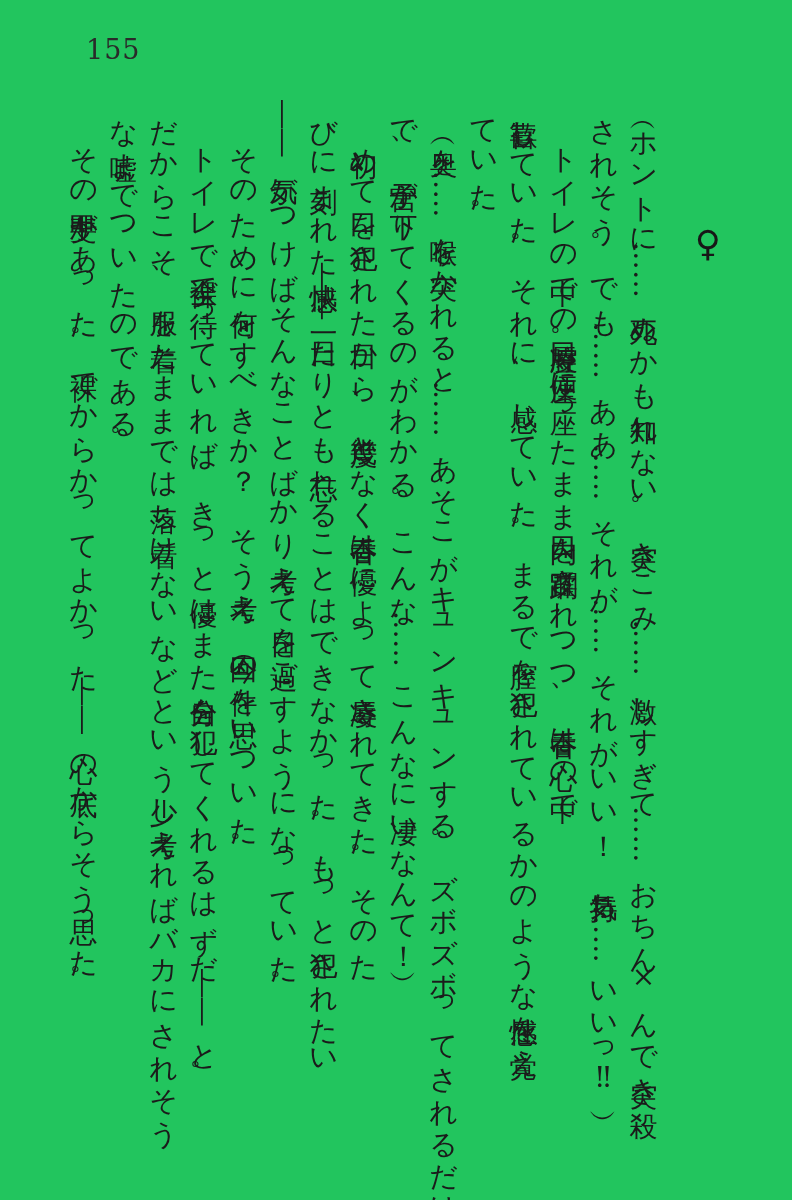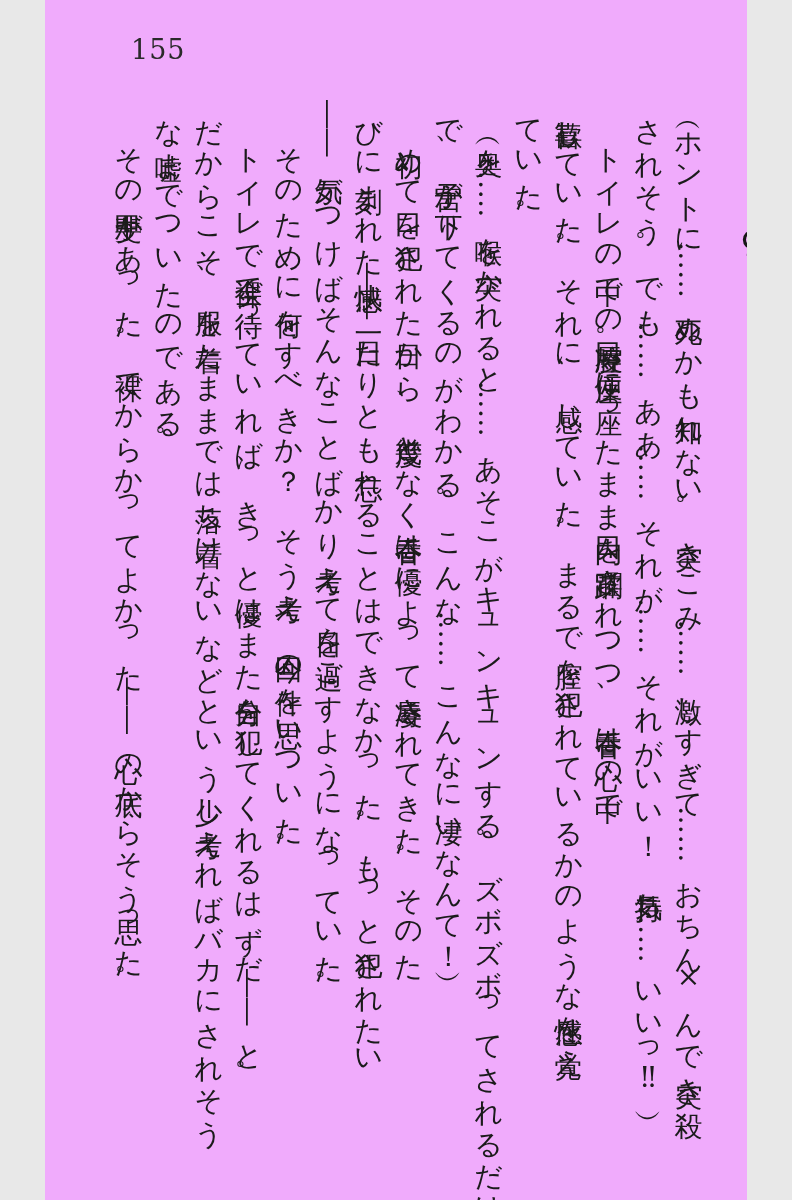--- a/index.html
+++ b/index.html
@@ -2,24 +2,24 @@
 <html lang="ja"><head>
 <meta charset="utf-8">
 <style>
   html, body {
     margin: 0;
     padding: 0;
     background: #e8e8e8;
   }
   .page {
     position: relative;
-    width: 702px;
+    width: 792px;
     height: 1200px;
     margin: 0 auto;
-    background: #f0abfc;
+    background: #22c55e;
     overflow: hidden;
     font-family: "DejaVu Serif", "Liberation Serif", serif;
     text-decoration: underline;
   }
   .page-number {
     position: absolute;
     left: 86px;
     top: 34px;
     font-size: 27px;
     letter-spacing: 1px;

